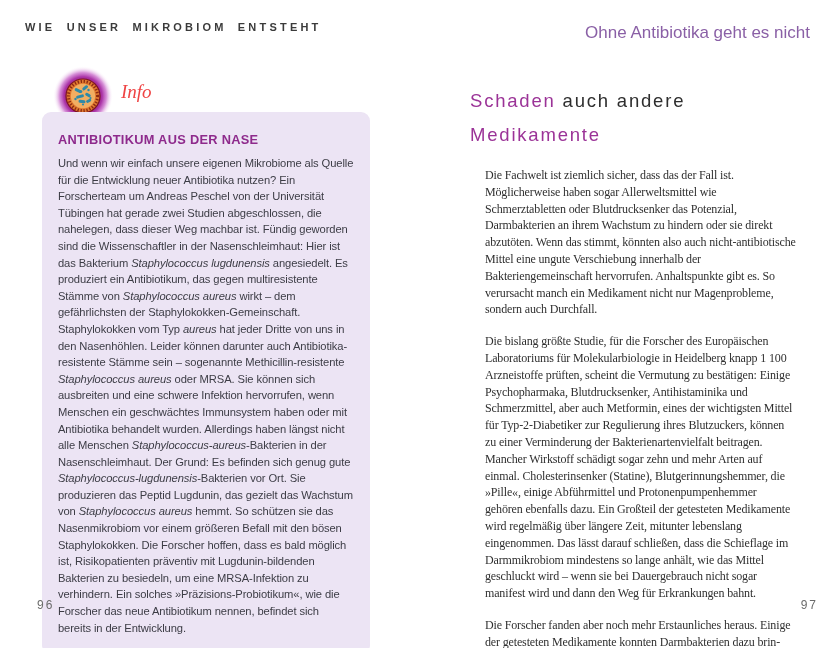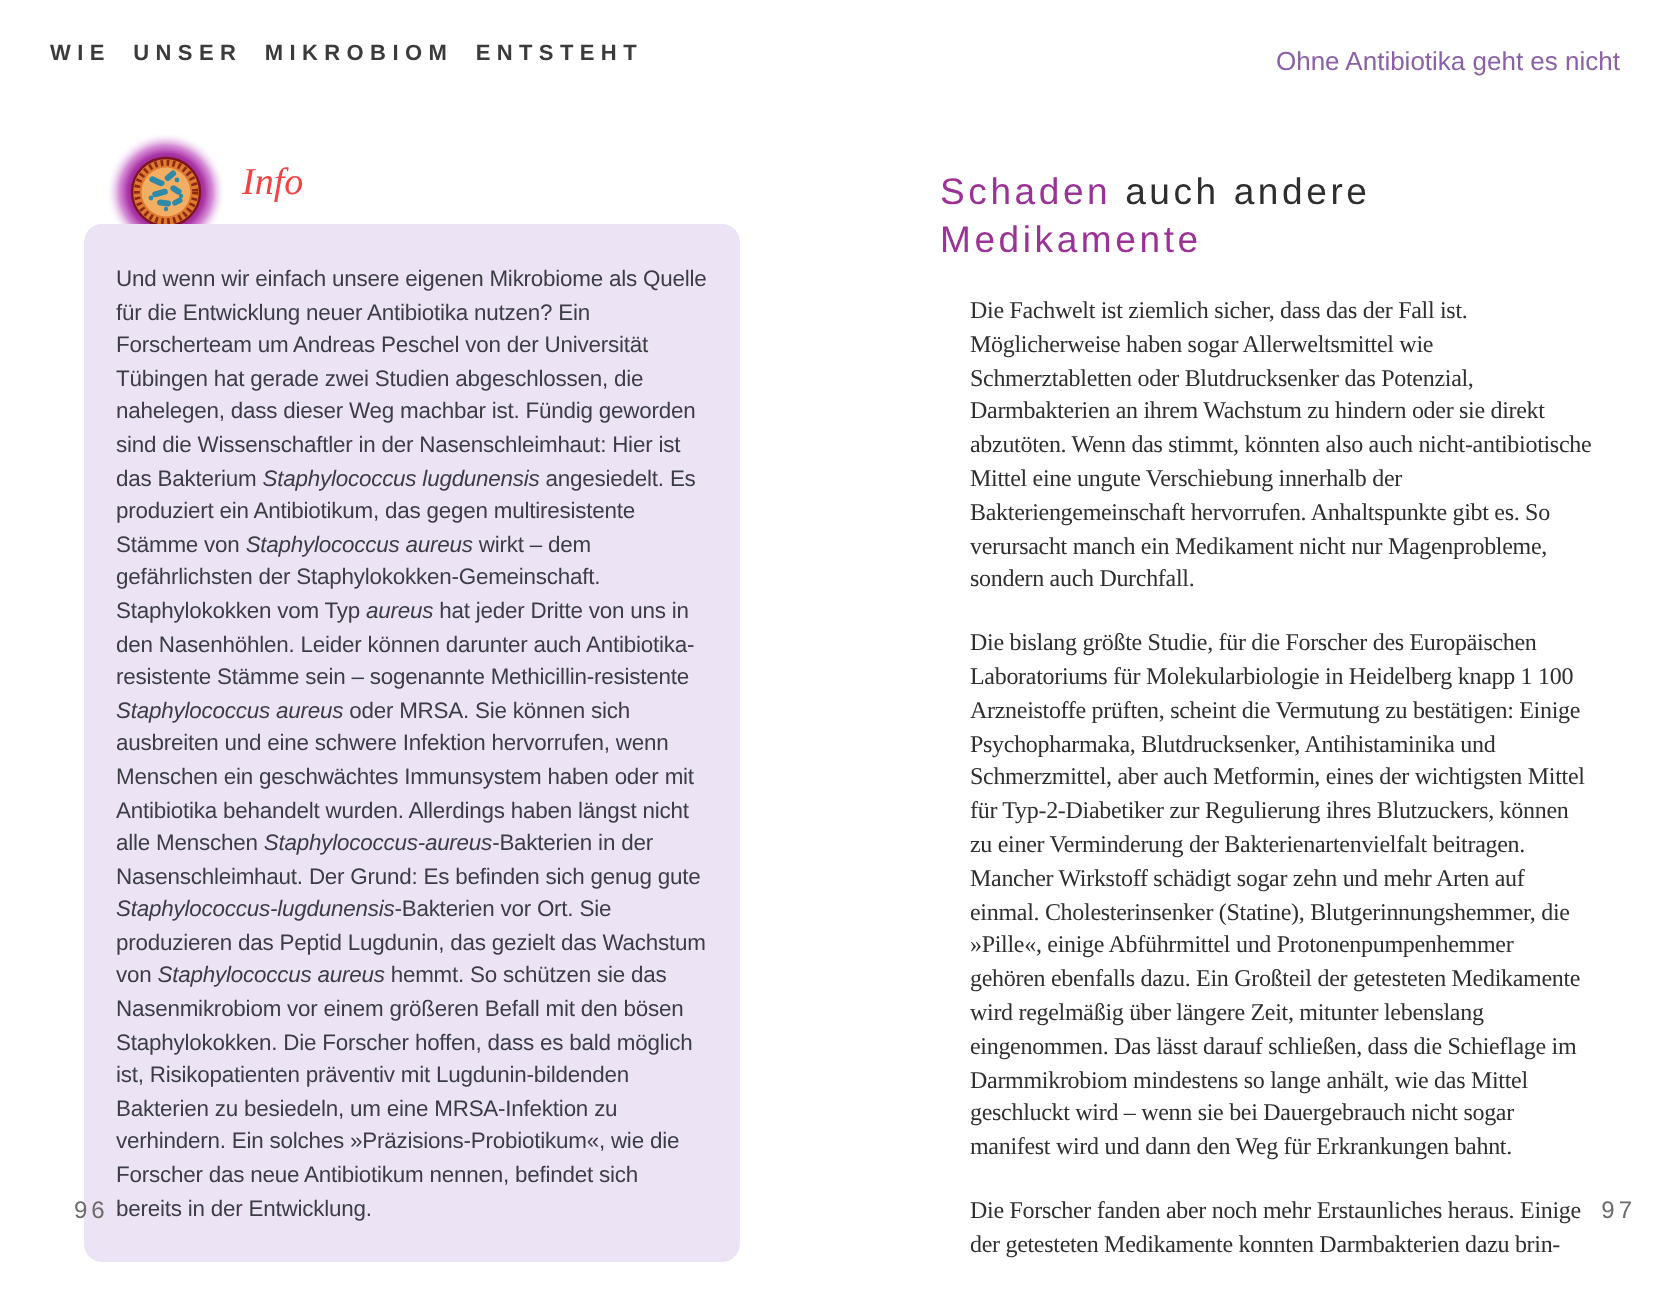--- a/index.html
+++ b/index.html
@@ -14,21 +14,21 @@
 
   
   .running-head-left {
     position:absolute; left:25px; top:21px;
     font-size:11px; font-weight:600;
     letter-spacing:3.2px; word-spacing:5px;
     color:#3b3b3b;
   }
   .running-head-right {
     position:absolute; right:23px; top:23px;
-    font-size:13px; color:#8a60a6;
+    font-size:17px; color:#8a60a6;
   }
 
   
   .info-icon-wrap {
     position:absolute; left:53px; top:66px;
     width:60px; height:60px;
   }
   .info-label {
     position:absolute; left:121px; top:81px;
     font-family:"Liberation Serif", serif;
@@ -51,21 +51,21 @@
     font-size:11.2px; line-height:16.6px;
     color:#3c3c45; letter-spacing:-0.1px;
   }
 
   
   .article {
     position:absolute; left:470px; top:84px; width:342px;
   }
   .article-heading {
     font-size:18.5px; font-weight:500;
-    letter-spacing:1.8px; line-height:24px;
+    letter-spacing:1.8px; line-height:34px;
     color:#2e2e2e; margin:0 0 15px 0;
   }
   .article-heading .hl { color:#9b3397; }
   .article-body {
     font-family:"Liberation Serif", serif;
     font-size:12px; line-height:16.8px;
     color:#2f2f2f; letter-spacing:-0.15px;
   }
   .article-body p { margin:15px; }
 
@@ -109,20 +109,21 @@
       <circle cx="22.5" cy="33" r="1.2"></circle>
       <circle cx="37.5" cy="32" r="1.1"></circle>
       <circle cx="30" cy="38.5" r="1.1"></circle>
     </g>
   </svg>
 </div>
 
 <div class="info-label">Info</div>
 
 <div class="info-box">
+  <div class="info-box-heading">ANTIBIOTIKUM AUS DER NASE</div>
   <div class="info-box-body">Und wenn wir einfach unsere eigenen Mikrobiome als Quelle für die Entwicklung neuer Antibiotika nutzen? Ein Forscherteam um Andreas Peschel von der Universität Tübingen hat gerade zwei Studien abgeschlossen, die nahelegen, dass dieser Weg machbar ist. Fündig geworden sind die Wissenschaftler in der Nasenschleimhaut: Hier ist das Bakterium <i>Staphylococcus lugdunensis</i> angesiedelt. Es produziert ein Antibiotikum, das gegen multiresistente Stämme von <i>Staphylococcus aureus</i> wirkt – dem gefährlichsten der Staphylokokken-Gemeinschaft. Staphylokokken vom Typ <i>aureus</i> hat jeder Dritte von uns in den Nasenhöhlen. Leider können darunter auch Antibiotika-resistente Stämme sein – sogenannte Methicillin-resistente <i>Staphylococcus aureus</i> oder MRSA. Sie können sich ausbreiten und eine schwere Infektion hervorrufen, wenn Menschen ein geschwächtes Immunsystem haben oder mit Antibiotika behandelt wurden. Allerdings haben längst nicht alle Menschen <i>Staphylococcus-aureus</i>-Bakterien in der Nasenschleimhaut. Der Grund: Es befinden sich genug gute <i>Staphylococcus-lugdunensis</i>-Bakterien vor Ort. Sie produzieren das Peptid Lugdunin, das gezielt das Wachstum von <i>Staphylococcus aureus</i> hemmt. So schützen sie das Nasenmikrobiom vor einem größeren Befall mit den bösen Staphylokokken. Die Forscher hoffen, dass es bald möglich ist, Risikopatienten präventiv mit Lugdunin-bildenden Bakterien zu besiedeln, um eine MRSA-Infektion zu verhindern. Ein solches »Präzisions-Probiotikum«, wie die Forscher das neue Antibiotikum nennen, befindet sich bereits in der Entwicklung.</div>
 </div>
 
 <div class="article">
   <h1 class="article-heading"><span class="hl">Schaden</span><span> auch andere </span><span class="hl">Medikamente</span><br></h1>
   <div class="article-body">
     <p>Die Fachwelt ist ziemlich sicher, dass das der Fall ist. Möglicherweise haben sogar Allerweltsmittel wie Schmerztabletten oder Blutdrucksenker das Potenzial, Darmbakterien an ihrem Wachstum zu hindern oder sie direkt abzutöten. Wenn das stimmt, könnten also auch nicht-antibiotische Mittel eine ungute Verschiebung innerhalb der Bakteriengemeinschaft hervorrufen. Anhaltspunkte gibt es. So verursacht manch ein Medikament nicht nur Magenprobleme, sondern auch Durchfall.</p>
     <p>Die bislang größte Studie, für die Forscher des Europäischen Laboratoriums für Molekularbiologie in Heidelberg knapp 1 100 Arzneistoffe prüften, scheint die Vermutung zu bestätigen: Einige Psychopharmaka, Blutdrucksenker, Antihistaminika und Schmerzmittel, aber auch Metformin, eines der wichtigsten Mittel für Typ-2-Diabetiker zur Regulierung ihres Blutzuckers, können zu einer Verminderung der Bakterienartenvielfalt beitragen. Mancher Wirkstoff schädigt sogar zehn und mehr Arten auf einmal. Cholesterinsenker (Statine), Blutgerinnungshemmer, die »Pille«, einige Abführmittel und Protonenpumpenhemmer gehören ebenfalls dazu. Ein Großteil der getesteten Medikamente wird regelmäßig über längere Zeit, mitunter lebenslang eingenommen. Das lässt darauf schließen, dass die Schieflage im Darmmikrobiom mindestens so lange anhält, wie das Mittel geschluckt wird – wenn sie bei Dauergebrauch nicht sogar manifest wird und dann den Weg für Erkrankungen bahnt.</p>
     <p>Die Forscher fanden aber noch mehr Erstaunliches heraus. Einige der getesteten Medikamente konnten Darmbakterien dazu brin-</p>
   </div>

